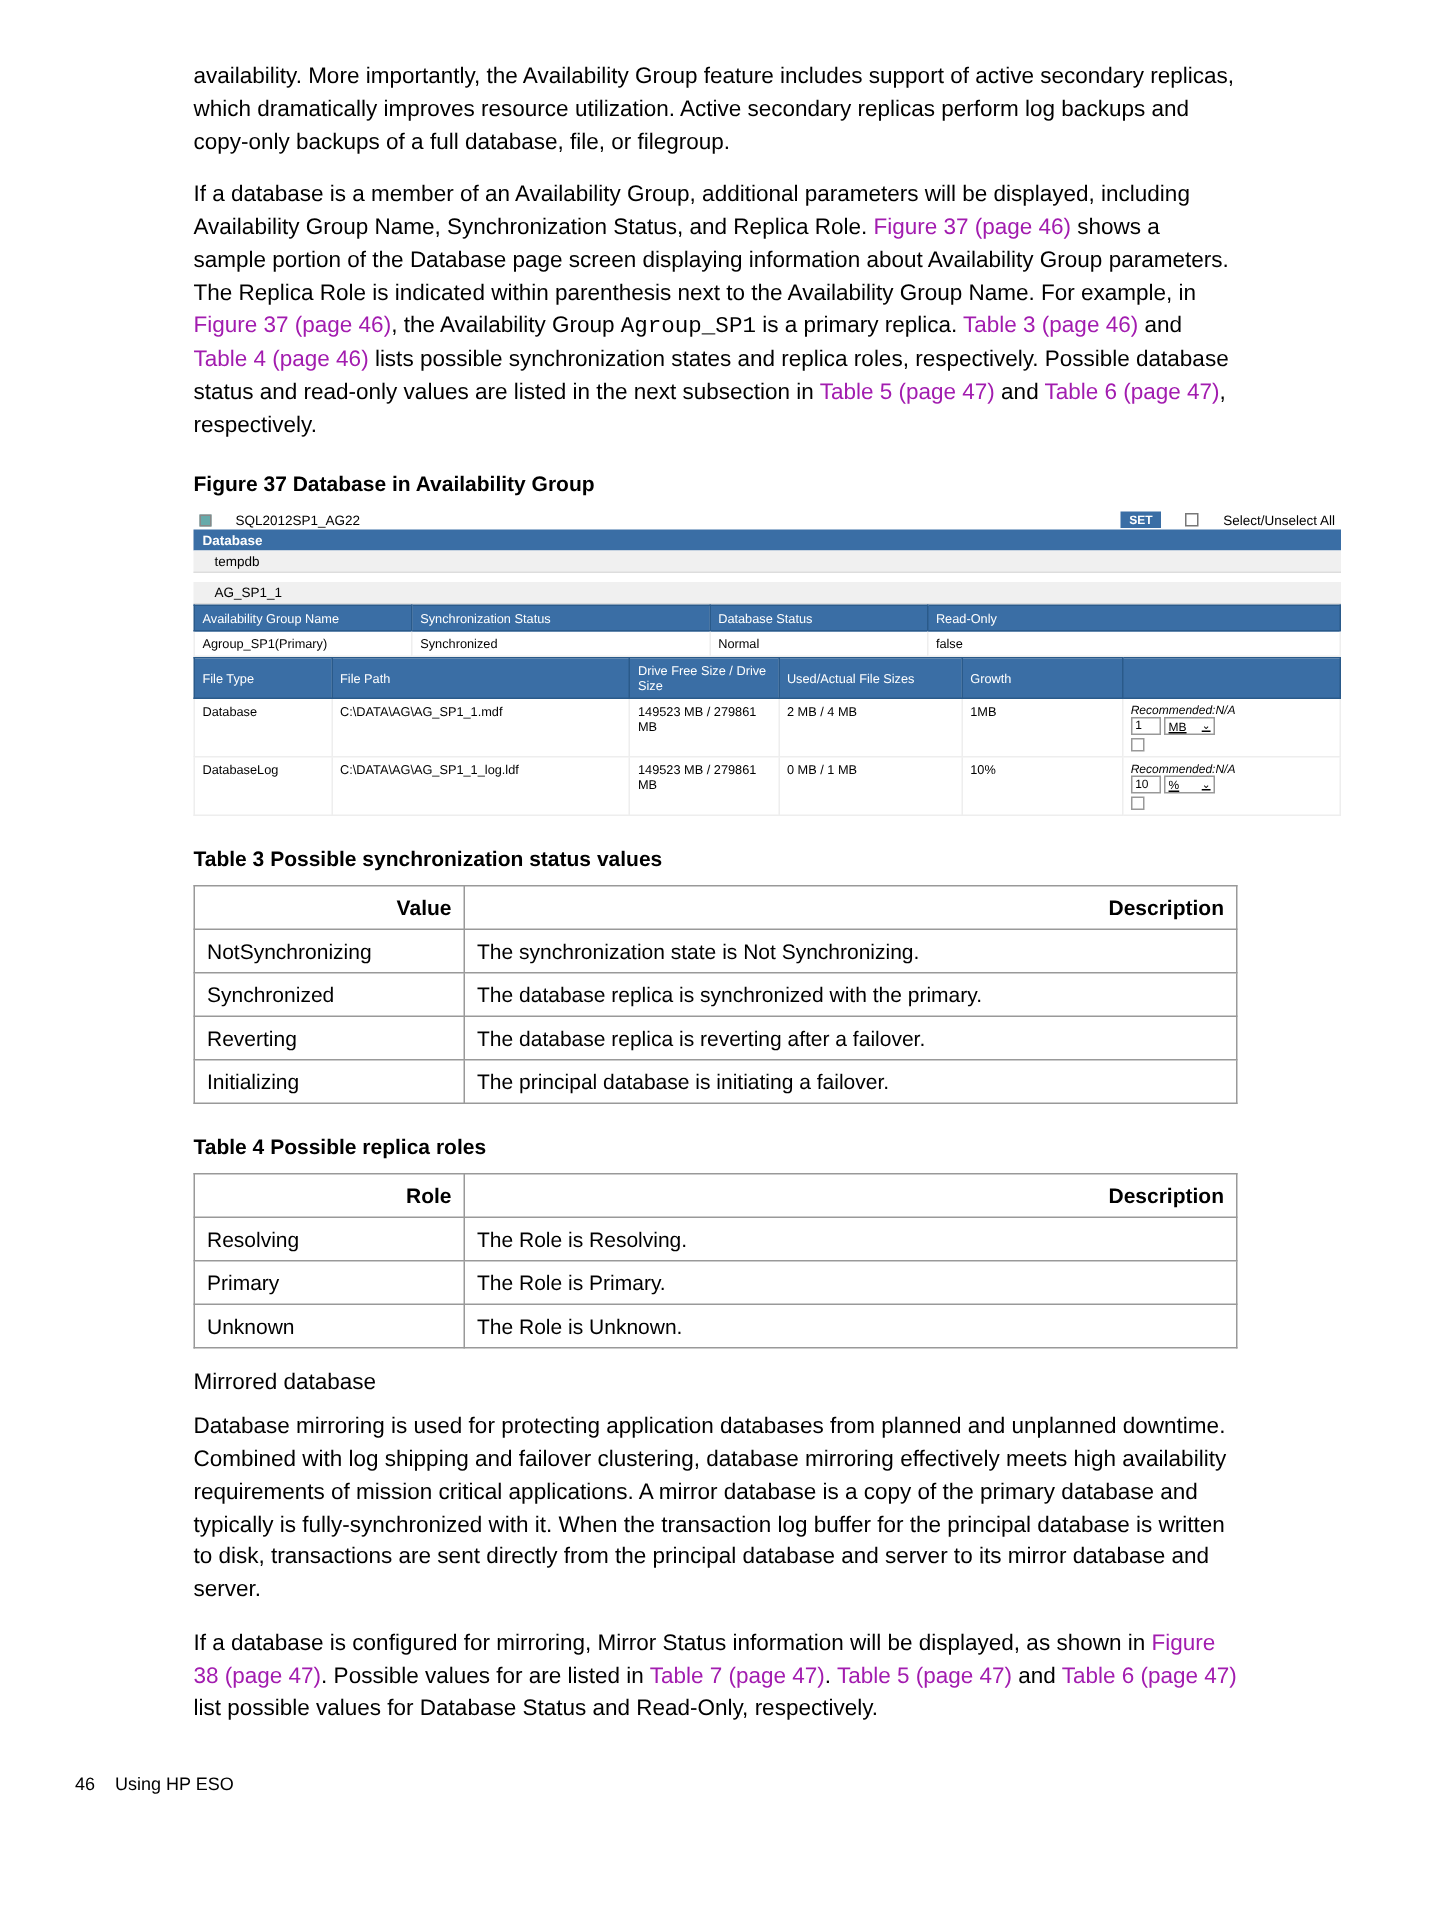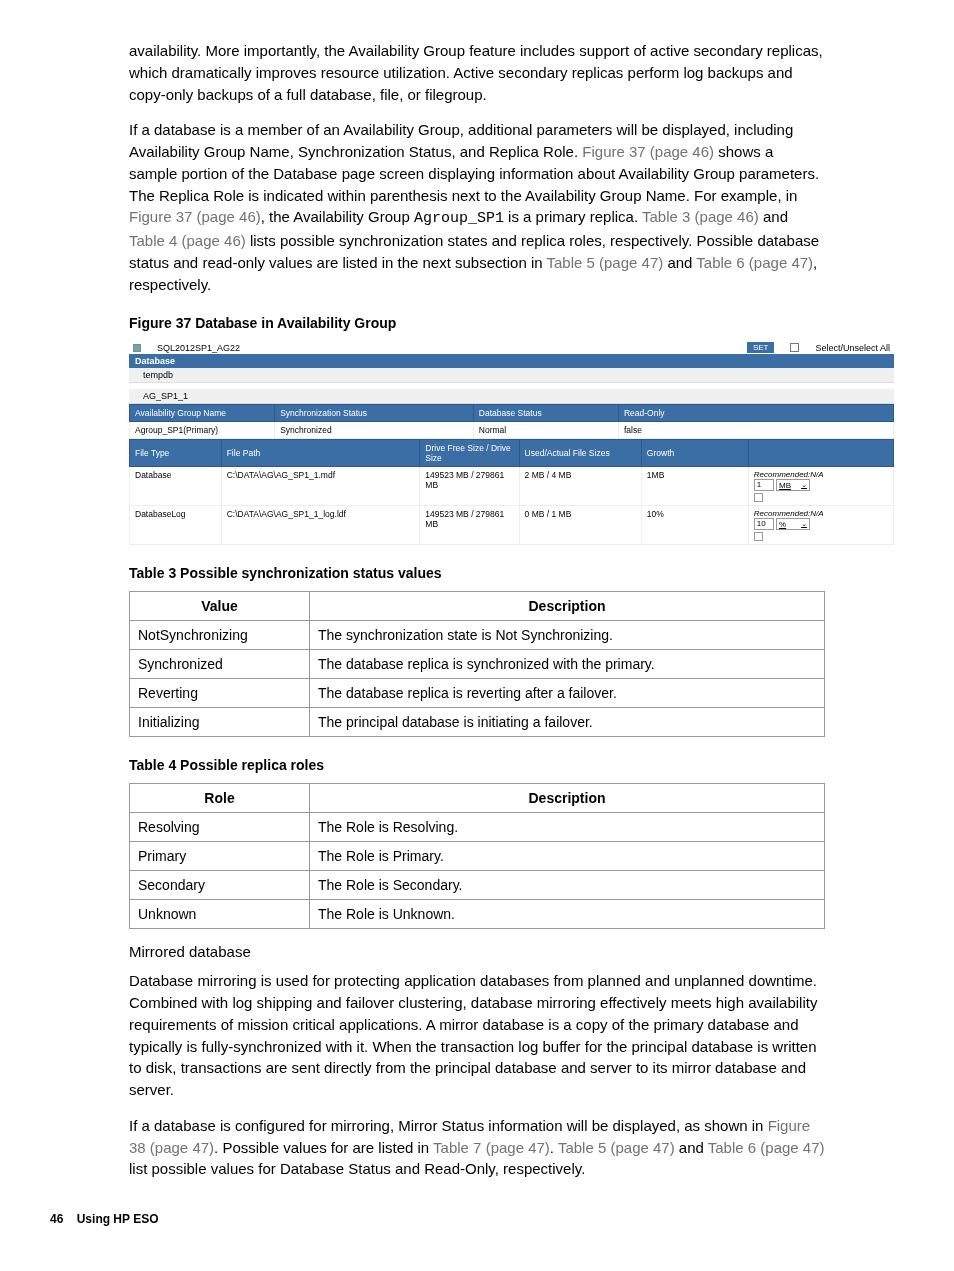--- a/index.html
+++ b/index.html
@@ -1,42 +1,42 @@
 <!DOCTYPE html>
 <html><head>
 <meta charset="utf-8">
 <style>
 * { box-sizing: border-box; margin: 0; padding: 0; }
 body { font-family: Arial, Helvetica, sans-serif; width: 954px; background: #fff; color: #000; padding: 40px 0; }
 .content { margin: 0 129px 0 129px; }
 .para { font-size: 15px; line-height: 1.45; margin-bottom: 14px; font-weight: 300; }
-.link { color: #737373; }
+.link { color: #a21caf; }
 .mono { font-family: "Courier New", monospace; }
 .caption { font-weight: 700; font-size: 14px; margin: 20px 0 10px 0; }
 .figure { margin-left: 129px; margin-right: 60px; }
 .fig-bar { background: #fff; font-size: 9px; padding: 1px 4px; display: flex; align-items: center; gap: 16px; }
 .fig-bar .sq { width: 8px; height: 8px; background: #6aa; border: 1px solid #888; }
-.fig-bar .set-btn { background: #3a6ea5; color: #fff; padding: 1px 6px; margin-left: auto; font-size: 8px; }
+.fig-bar .set-btn { background: #3a6ea5; color: #fff; padding: 1px 6px; margin-left: auto; font-size: 8px; font-weight: bold; }
 .fig-bar .cb { width: 9px; height: 9px; border: 1px solid #777; display:inline-block; vertical-align: middle; }
 .db-hdr { background: #3a6ea5; color: #fff; font-size: 9px; font-weight: 700; padding: 2px 6px; }
 .db-row { background: #f0f0f0; font-size: 9px; padding: 2px 8px; border-bottom: 1px solid #ddd; display:flex; align-items:center; gap:6px;}
 .fig-table { width: 100%; border-collapse: collapse; font-size: 8.5px; }
 .fig-table th { background: #3a6ea5; color: #fff; font-weight: 400; text-align: left; padding: 3px 5px; border: 1px solid #2a5a8a; }
 .fig-table td { padding: 3px 5px; border: 1px solid #eee; vertical-align: top; }
 .rec-box { font-size: 8px; }
 .rec-box .inp { border: 1px solid #999; width: 20px; height: 12px; display: inline-block; font-size: 8px; padding-left: 2px; vertical-align: middle; }
 .rec-box .sel { border: 1px solid #999; width: 34px; height: 12px; display: inline-flex; align-items: center; font-size: 8px; padding-left: 2px; vertical-align: middle; justify-content: space-between; text-decoration: underline; }
 .rec-box .chev { font-size: 7px; padding: 0 2px; }
 .rec-box .cb2 { width: 9px; height: 9px; border: 1px solid #999; display: block; margin-top: 2px; }
 .data-table { width: 100%; border-collapse: collapse; margin-bottom: 14px; }
-.data-table th { font-weight: 700; font-size: 14px; text-align: center; padding: 6px 8px; border: 1px solid #999; }
+.data-table th { font-weight: 700; font-size: 14px; text-align: right; padding: 6px 8px; border: 1px solid #999; }
 .data-table td { font-size: 14px; font-weight: 300; padding: 6px 8px; border: 1px solid #999; }
 .data-table .col1 { width: 180px; }
 .sub-head { font-size: 15px; font-weight: 400; margin: 6px 0 10px 0; }
-.footer { margin: 32px 0 0 50px; font-size: 12px; font-weight: 700; }
+.footer { margin: 32px 0 0 50px; font-size: 12px; font-weight: 400; }
 </style>
 </head>
 <body>
 
 <div class="content">
   <p class="para">availability. More importantly, the Availability Group feature includes support of active secondary replicas, which dramatically improves resource utilization. Active secondary replicas perform log backups and copy-only backups of a full database, file, or filegroup.</p>
 
   <p class="para">
     <span>If a database is a member of an Availability Group, additional parameters will be displayed, including Availability Group Name, Synchronization Status, and Replica Role. </span><span class="link">Figure 37 (page 46)</span><span> shows a sample portion of the Database page screen displaying information about Availability Group parameters. The Replica Role is indicated within parenthesis next to the Availability Group Name. For example, in </span><span class="link">Figure 37 (page 46)</span><span>, the Availability Group </span><span class="mono">Agroup_SP1</span><span> is a primary replica. </span><span class="link">Table 3 (page 46)</span><span> and </span><span class="link">Table 4 (page 46)</span><span> lists possible synchronization states and replica roles, respectively. Possible database status and read-only values are listed in the next subsection in </span><span class="link">Table 5 (page 47)</span><span> and </span><span class="link">Table 6 (page 47)</span><span>, respectively.</span>
   </p>
@@ -164,24 +164,20 @@
     <tbody id="t4body">
         <tr>
           <td class="col1">Resolving</td>
           <td>The Role is Resolving.</td>
         </tr>
         <tr>
           <td class="col1">Primary</td>
           <td>The Role is Primary.</td>
         </tr>
         <tr>
-          <td class="col1">Secondary</td>
-          <td>The Role is Secondary.</td>
-        </tr>
-        <tr>
           <td class="col1">Unknown</td>
           <td>The Role is Unknown.</td>
         </tr>
       </tbody>
   </table>
 
   <div class="sub-head">Mirrored database</div>
 
   <p class="para">Database mirroring is used for protecting application databases from planned and unplanned downtime. Combined with log shipping and failover clustering, database mirroring effectively meets high availability requirements of mission critical applications. A mirror database is a copy of the primary database and typically is fully-synchronized with it. When the transaction log buffer for the principal database is written to disk, transactions are sent directly from the principal database and server to its mirror database and server.</p>
 

